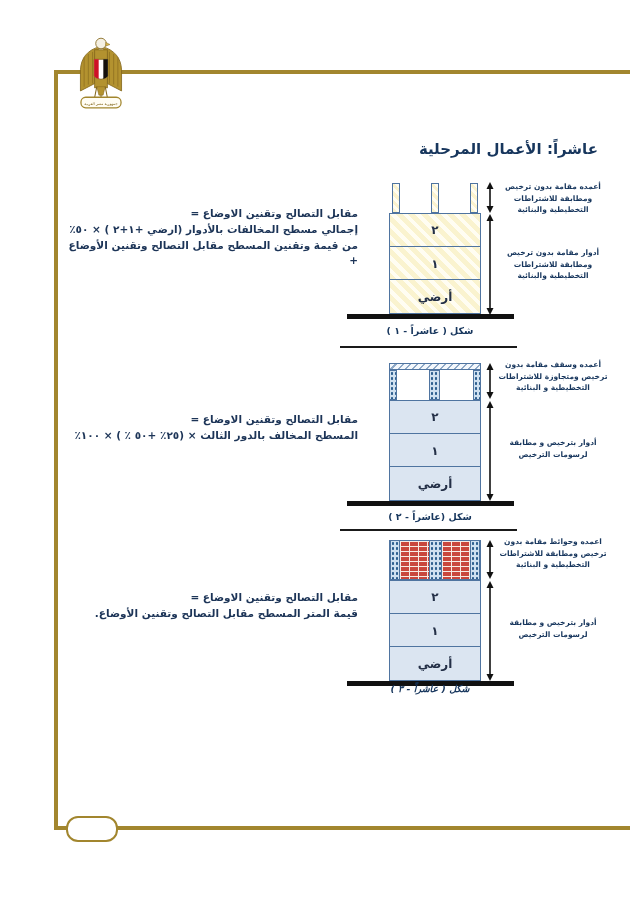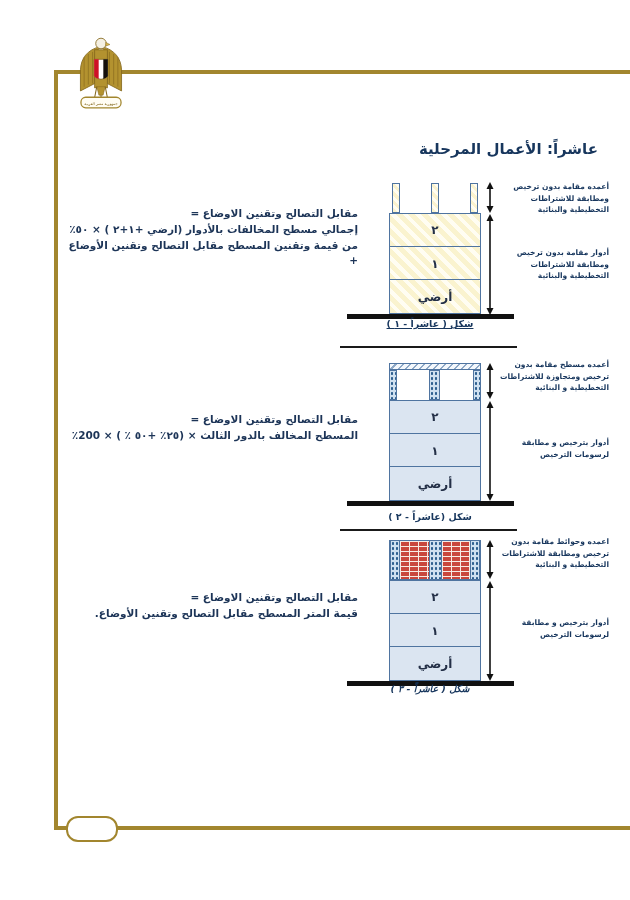--- a/index.html
+++ b/index.html
@@ -93,33 +93,33 @@
     background-size:9px 5px, 9px 5px;
   }
 
   
   .ground { position:absolute; left:347px; width:167px; height:5px; background:#111; }
   .g-1 { top:314px; } .g-2 { top:501px; } .g-3 { top:681px; }
   .caption {
     position:absolute; left:355px; width:150px; text-align:center;
     direction:rtl; color:#17365d; font-size:9.5px; font-weight:bold;
   }
-  .cap-1 { top:318px;text-decoration:underline; } .cap-2 { top:511px; } .cap-3 { top:683px;font-style:italic; }
+  .cap-1 { top:325px; } .cap-2 { top:511px; } .cap-3 { top:683px;font-style:italic; }
   .separator { position:absolute; left:340px; width:177px; height:2px; background:#1a1a1a; }
   .sep-1 { top:346px; } .sep-2 { top:529px; }
 
   
   .dim { position:absolute; width:12px; }
   .dim line { stroke:#111; stroke-width:1.6; }
   .dim polygon { fill:#111; }
 
   
   .annot {
     position:absolute; left:497px; width:112px;
-    direction:rtl; text-align:right;
+    direction:rtl; text-align:center;
     color:#17365d; font-size:7.5px; font-weight:bold; line-height:1.55;
   }
   .an-1t { top:181px; } .an-1b { top:247px; }
   .an-2t { top:359px; } .an-2b { top:437px; }
   .an-3t { top:536px; } .an-3b { top:617px; }
 </style>
 </head>
 <body>
 
 <div class="page">
@@ -180,21 +180,21 @@
 
   <div class="annot an-1t">أعمده مقامة بدون ترخيص ومطابقة للاشتراطات التخطيطية والبنائية</div>
   <div class="annot an-1b">أدوار مقامة بدون ترخيص ومطابقة للاشتراطات التخطيطية والبنائية</div>
 
   <div class="ground g-1"></div>
   <div class="caption cap-1">شكل ( عاشراً - ١ )</div>
   <div class="separator sep-1"></div>
 
   <div class="formula formula-2">
     <div>مقابل التصالح وتقنين الاوضاع =</div>
-    <div>المسطح المخالف بالدور الثالث × (٢٥٪ +٥٠ ٪ ) × 200٪</div>
+    <div>المسطح المخالف بالدور الثالث × (٢٥٪ +٥٠ ٪ ) × ١٠٠٪</div>
   </div>
 
   <div class="building bld-2">
     <div class="slab"></div>
     <div class="cols-zone">
       <div class="col-speck c-l"></div>
       <div class="col-speck c-m"></div>
       <div class="col-speck c-r"></div>
     </div>
     <div class="floors">
@@ -208,21 +208,21 @@
     <polygon points="6,0 2.5,7 9.5,7"></polygon>
       <polygon points="6,36 2.5,29 9.5,29"></polygon>
       <line x1="6" y1="5" x2="6" y2="31"></line>
   </svg>
   <svg class="dim" style="left:484px; top:401px; height:100px;">
     <polygon points="6,0 2.5,7 9.5,7"></polygon>
       <polygon points="6,100 2.5,93 9.5,93"></polygon>
       <line x1="6" y1="5" x2="6" y2="95"></line>
   </svg>
 
-  <div class="annot an-2t">أعمده مسطح مقامة بدون ترخيص ومتجاوزة للاشتراطات التخطيطية و البنائية</div>
+  <div class="annot an-2t">أعمده وسقف مقامة بدون ترخيص ومتجاوزة للاشتراطات التخطيطية و البنائية</div>
   <div class="annot an-2b">أدوار بترخيص و مطابقة لرسومات الترخيص</div>
 
   <div class="ground g-2"></div>
   <div class="caption cap-2">شكل (عاشراً - ٢ )</div>
   <div class="separator sep-2"></div>
 
   <div class="formula formula-3">
     <div>مقابل التصالح وتقنين الاوضاع =</div>
     <div>قيمة المتر المسطح مقابل التصالح وتقنين الأوضاع.</div>
   </div>

